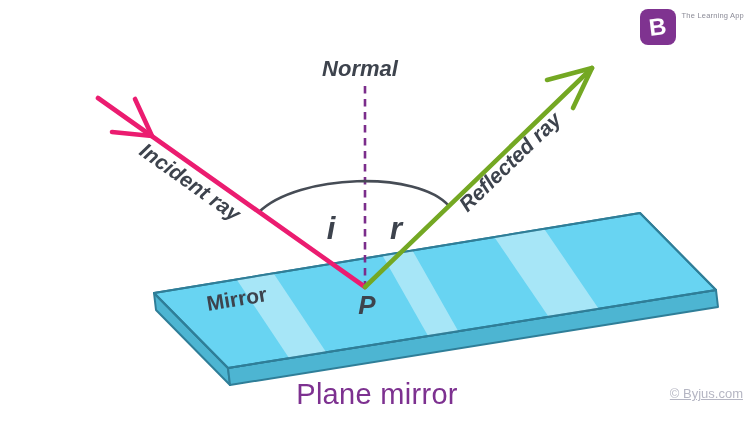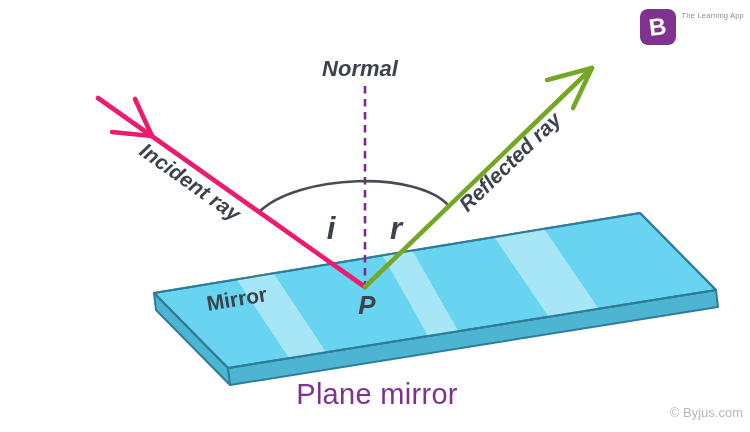--- a/index.html
+++ b/index.html
@@ -44,22 +44,22 @@
   .logo-tagline{
     color:#8B8B97;font-size:7.5px;margin-top:3px;letter-spacing:0.2px;text-align:right;
   }
   .caption{
     position:absolute;left:2px;top:378px;width:750px;
     text-align:center;
     color:#7D3190;font-size:29px;font-weight:normal;
     letter-spacing:0.3px;
   }
   .watermark{
-    position:absolute;right:7px;top:405px;
-    color:#B5B6C3;font-size:13px;
+    position:absolute;right:7px;top:386px;
+    color:#B5B6C3;font-size:13px;text-decoration:underline;
   }
 </style>
 </head>
 <body>
 
 <div id="stage">
 
   <svg id="diagram-svg" width="750" height="432" viewBox="0 0 750 432">
 
     <defs>

